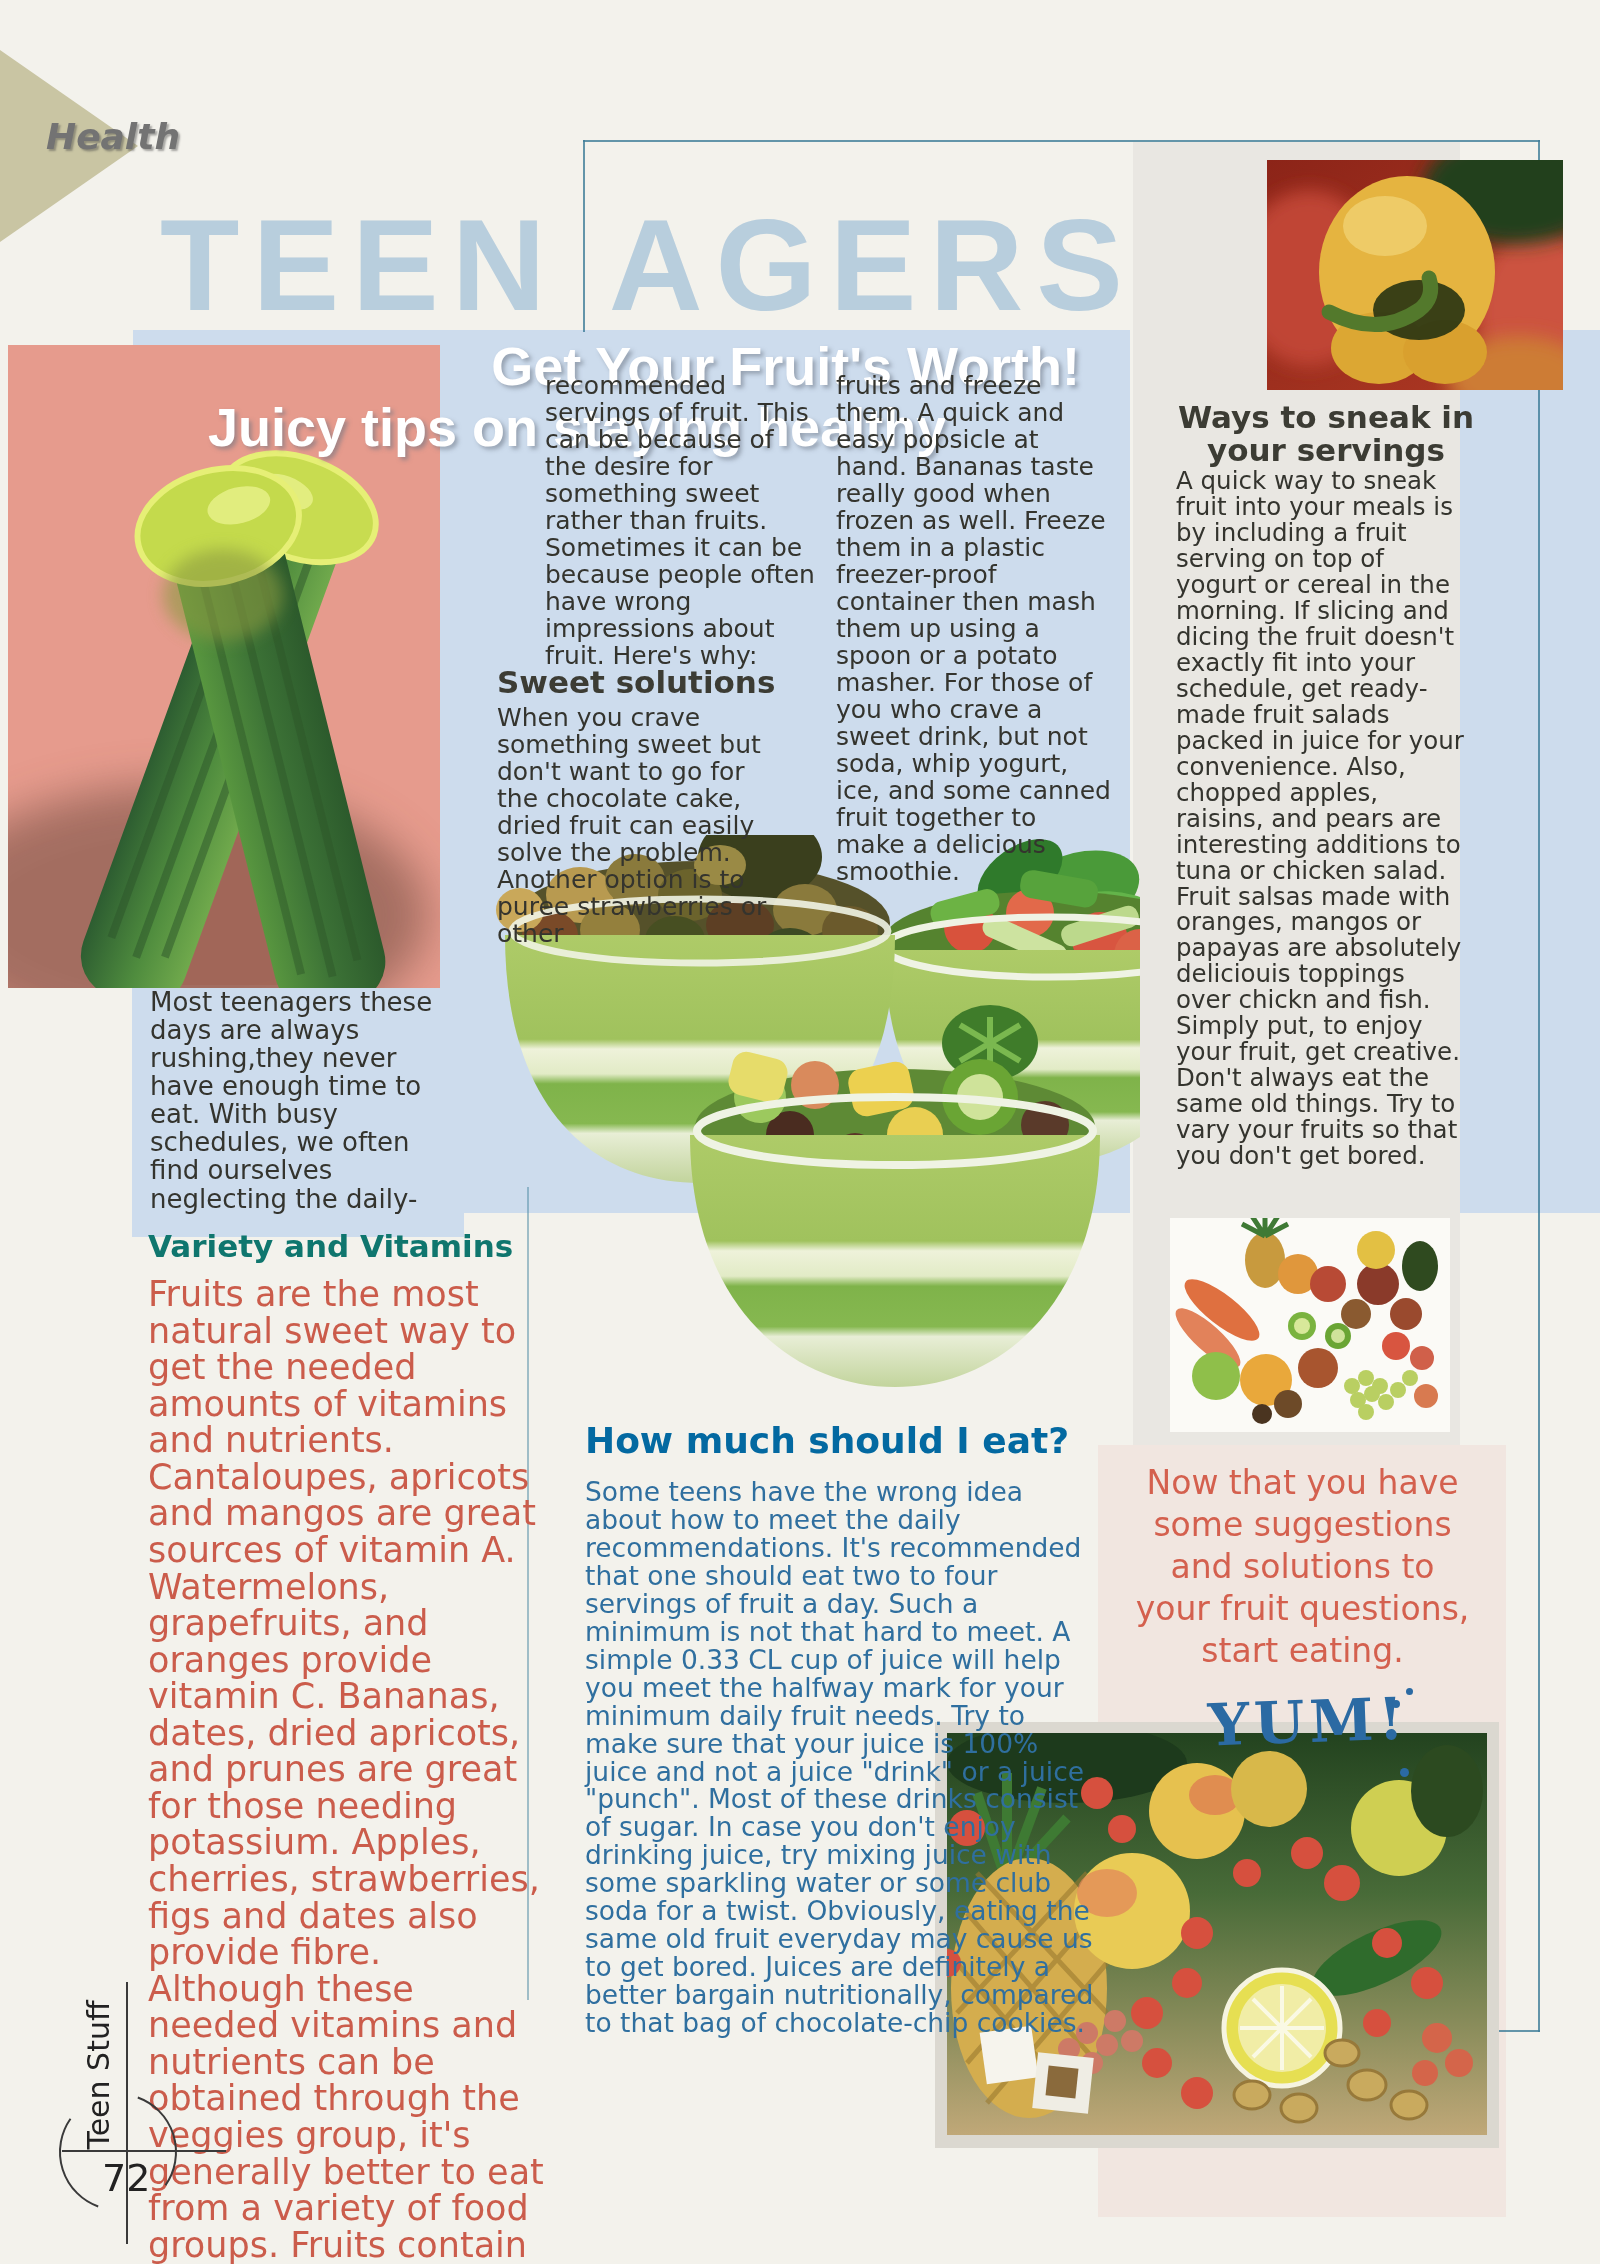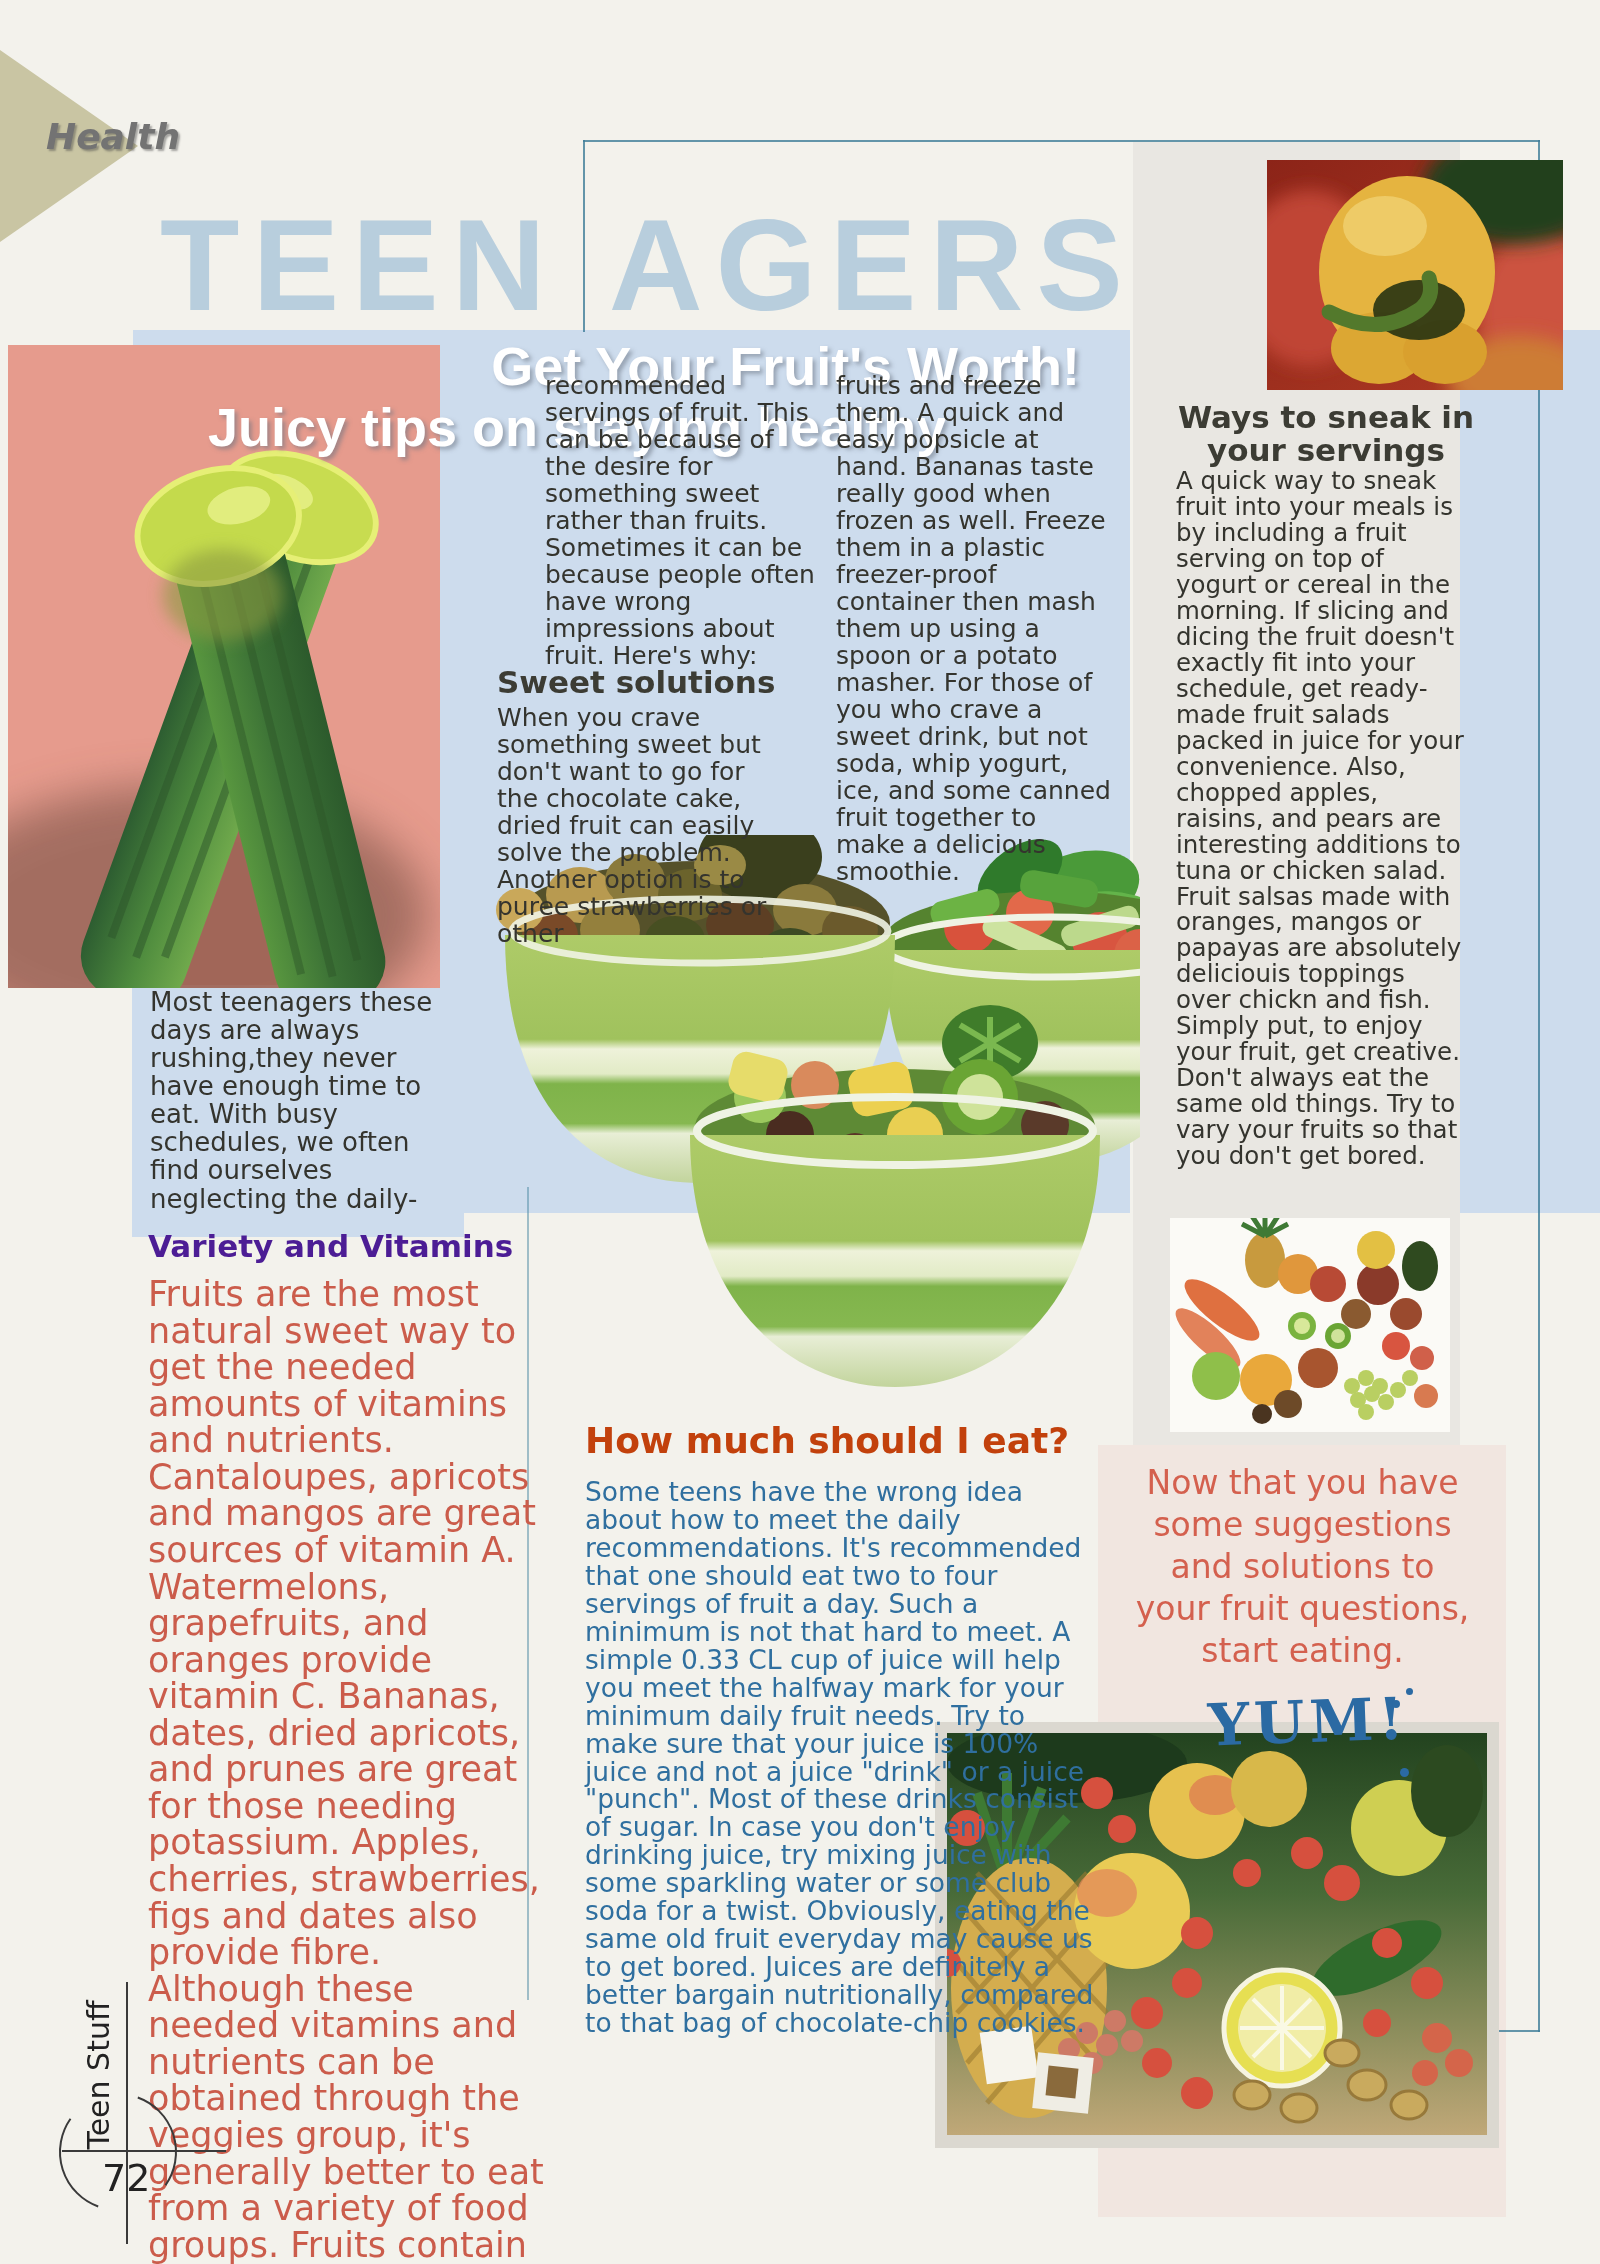--- a/index.html
+++ b/index.html
@@ -36,23 +36,23 @@
   
   .para{font-size:25px;line-height:1.08;z-index:4;}
   .h-dark{font-size:31px;font-weight:bold;color:#3c3c34;z-index:4;line-height:1.05;text-align:center;}
   .col1-p{left:497px;top:372px;width:274px;margin-left:48px;}
   .sweet-h{left:497px;top:666px;}
   .sweet-p{left:497px;top:704px;width:270px;}
   .col2-p{left:836px;top:372px;width:276px;}
   .ways-h{left:1176px;top:401px;width:300px;}
   .ways-p{left:1176px;top:468px;width:290px;font-size:24.5px;line-height:1.06;}
   .most-p{left:150px;top:988px;width:316px;font-size:26px;}
-  .variety-h{left:148px;top:1230px;color:#4c1d95;}
+  .variety-h{left:148px;top:1230px;color:#0f766e;}
   .variety-p{left:148px;top:1276px;width:396px;color:#cb5c4b;font-size:35px;line-height:1.045;}
-  .howmuch-h{left:585px;top:1422px;font-size:36px;color:#c2410c;}
+  .howmuch-h{left:585px;top:1422px;font-size:36px;color:#0369a1;}
   .howmuch-p{left:585px;top:1478px;width:512px;color:#2f6f9f;font-size:26.5px;line-height:1.055;}
   .closing-p{left:1130px;top:1462px;width:345px;z-index:4;text-align:center;color:#d4604e;
              font-size:33px;line-height:1.27;}
   .yum{left:1208px;top:1688px;z-index:4;font-family:"DejaVu Serif",serif;font-weight:bold;
        font-size:58px;color:#2b6aa3;transform:rotate(-2deg);letter-spacing:.08em;}
   .yum-dot{position:absolute;background:#2b6aa3;border-radius:50%;z-index:5;}
   
   .photo{z-index:3;display:block;}
   .photo-frame{left:935px;top:1722px;width:564px;height:426px;background:#dbd8d0;z-index:3;}
   

